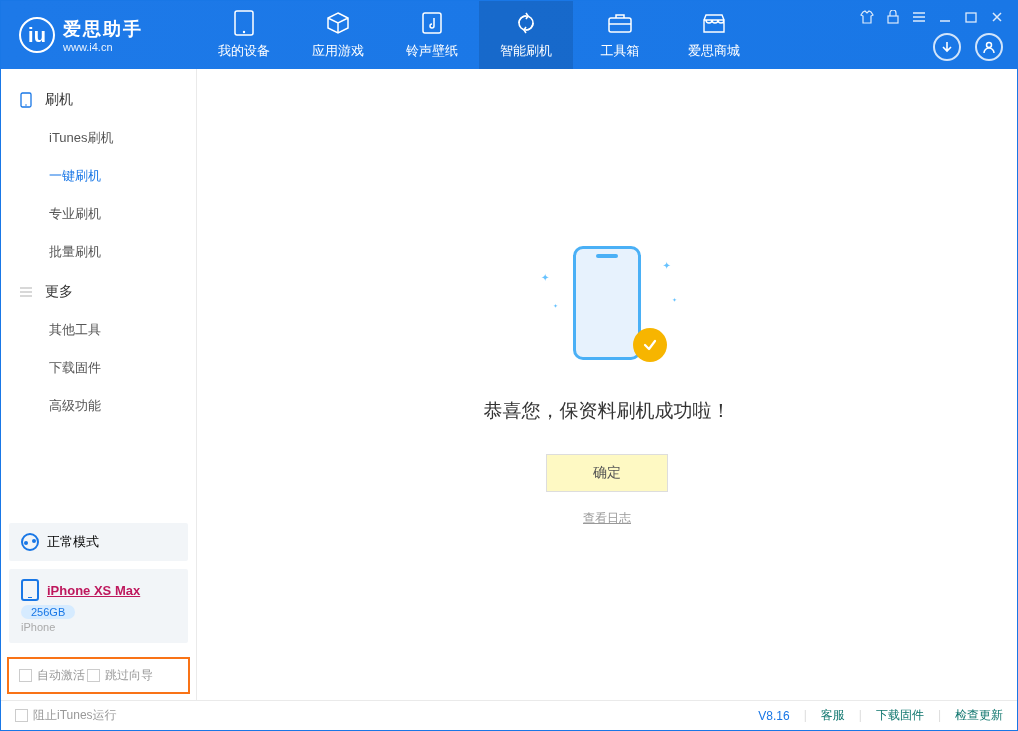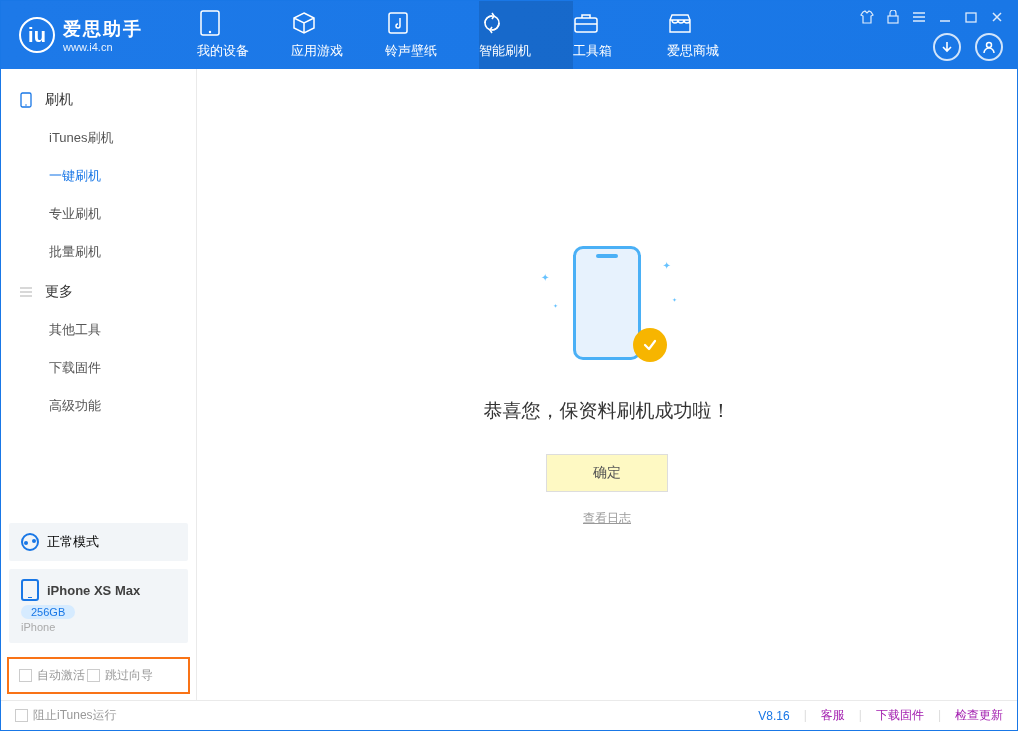--- a/index.html
+++ b/index.html
@@ -6,21 +6,21 @@
     body { width: 1018px; height: 731px; border: 1px solid #1977e6; display: flex; flex-direction: column; overflow: hidden; background: #fff; }
     
     .titlebar { height: 68px; background: linear-gradient(to right, #1d79e8, #1977e6); display: flex; align-items: center; color: #fff; }
     .logo-area { display: flex; align-items: center; padding: 0 18px; width: 196px; }
     .logo-icon { width: 36px; height: 36px; border-radius: 50%; border: 2px solid #fff; display: flex; align-items: center; justify-content: center; font-size: 20px; font-weight: bold; color: #fff; margin-right: 8px; }
     .logo-text { display: flex; flex-direction: column; }
     .logo-title { font-size: 18px; font-weight: bold; letter-spacing: 2px; }
     .logo-sub { font-size: 11px; opacity: 0.9; }
     
     .nav-tabs { display: flex; height: 100%; align-items: stretch; }
-    .nav-tab { width: 94px; display: flex; flex-direction: column; justify-content: center; cursor: pointer; font-size: 13px; gap: 6px; }
+    .nav-tab { width: 94px; display: flex; flex-direction: column; align-items: center; justify-content: center; cursor: pointer; font-size: 13px; gap: 6px; }
     .nav-tab.active { background: rgba(0,0,0,0.12); }
     .nav-tab-icon { width: 26px; height: 26px; display: flex; align-items: center; justify-content: center; }
     
     .window-controls { margin-left: auto; display: flex; align-items: flex-start; padding: 8px 12px 0 0; gap: 10px; align-self: flex-start; }
     .wc-item { width: 16px; height: 16px; cursor: pointer; opacity: 0.85; display: flex; align-items: center; justify-content: center; }
     .header-right-icons { position: absolute; right: 14px; top: 32px; display: flex; gap: 14px; }
     .circ-icon { width: 28px; height: 28px; border: 2px solid rgba(255,255,255,0.8); border-radius: 50%; display: flex; align-items: center; justify-content: center; cursor: pointer; }
     
     .body-area { flex: 1; display: flex; min-height: 0; }
     .sidebar { width: 196px; border-right: 1px solid #eaeaea; background: #fff; display: flex; flex-direction: column; }
@@ -30,21 +30,21 @@
     .sb-item { padding: 10px 18px 10px 48px; font-size: 13px; color: #555; cursor: pointer; }
     .sb-item.active { color: #1977e6; }
     
     .sb-bottom-cards { padding: 8px; display: flex; flex-direction: column; gap: 8px; }
     .card { background: #f2f5f8; border-radius: 2px; padding: 10px 12px; font-size: 13px; }
     .card-row { display: flex; align-items: center; gap: 8px; }
     .mode-icon { width: 18px; height: 18px; border: 2px solid #1977e6; border-radius: 50%; position: relative; }
     .mode-icon::before, .mode-icon::after { content: ""; position: absolute; background: #1977e6; width: 4px; height: 4px; border-radius: 50%; }
     .mode-icon::before { left: 1px; top: 6px; }
     .mode-icon::after { right: 1px; bottom: 6px; }
-    .device-name { font-weight: bold; color: #404040; }
+    .device-name { font-weight: bold; color: #be185d; text-decoration: underline; }
     .pill { display: inline-block; background: #d6ebff; color: #1977e6; font-size: 11px; padding: 1px 10px; border-radius: 9px; margin-top: 4px; }
     .device-type { color: #aaa; font-size: 11px; margin-top: 2px; }
     .dev-icon { width: 18px; height: 22px; border: 2px solid #1977e6; border-radius: 3px; position: relative; flex-shrink: 0; }
     .dev-icon::after { content: ""; position: absolute; bottom: 1px; left: 50%; transform: translateX(-50%); width: 4px; height: 1.5px; background: #1977e6; }
     
     .redbox { border: 2px solid #f97316; margin: 6px; padding: 8px 10px; display: flex; align-items: center; gap: 2px; font-size: 12px; color: #999; }
     .chk { display: flex; align-items: center; gap: 5px; cursor: pointer; }
     .chkbox { width: 13px; height: 13px; border: 1px solid #ccc; background: #fff; }
     
     .main-content { flex: 1; background: #fff; display: flex; flex-direction: column; align-items: center; justify-content: center; position: relative; }
@@ -53,21 +53,21 @@
     .phone-shape::before { content: ""; position: absolute; top: 5px; left: 50%; transform: translateX(-50%); width: 22px; height: 4px; background: #4ab0f6; border-radius: 2px; }
     .check-badge { position: absolute; right: 10px; bottom: 10px; width: 34px; height: 34px; background: #f7b500; border-radius: 50%; display: flex; align-items: center; justify-content: center; }
     .sparkle { position: absolute; color: #66c2ff; font-size: 10px; }
     .success-text { font-size: 19px; color: #333; margin-bottom: 30px; }
     .ok-button { padding: 9px 46px; border: 1px solid #ddd; background: #fef9c3; font-size: 14px; color: #555; cursor: pointer; margin-bottom: 18px; }
     .view-log { font-size: 12px; color: #999; text-decoration: underline; cursor: pointer; }
     
     .statusbar { height: 30px; border-top: 1px solid #eaeaea; display: flex; align-items: center; padding: 0 14px; font-size: 12px; color: #999; }
     .statusbar .chk { color: #999; }
     .sb-right { margin-left: auto; display: flex; align-items: center; gap: 14px; }
-    .sb-link { color: #a21caf; cursor: pointer; }
+    .sb-link { color: #0f766e; cursor: pointer; }
     .sb-link::before { content: "|"; margin-right: 14px; color: #ddd; }
     .version { color: #1977e6; }
   </style>
 </head>
 <body>
 
 <div class="titlebar" style="position:relative;">
   <div class="logo-area">
     <div class="logo-icon">iu</div>
     <div class="logo-text">

